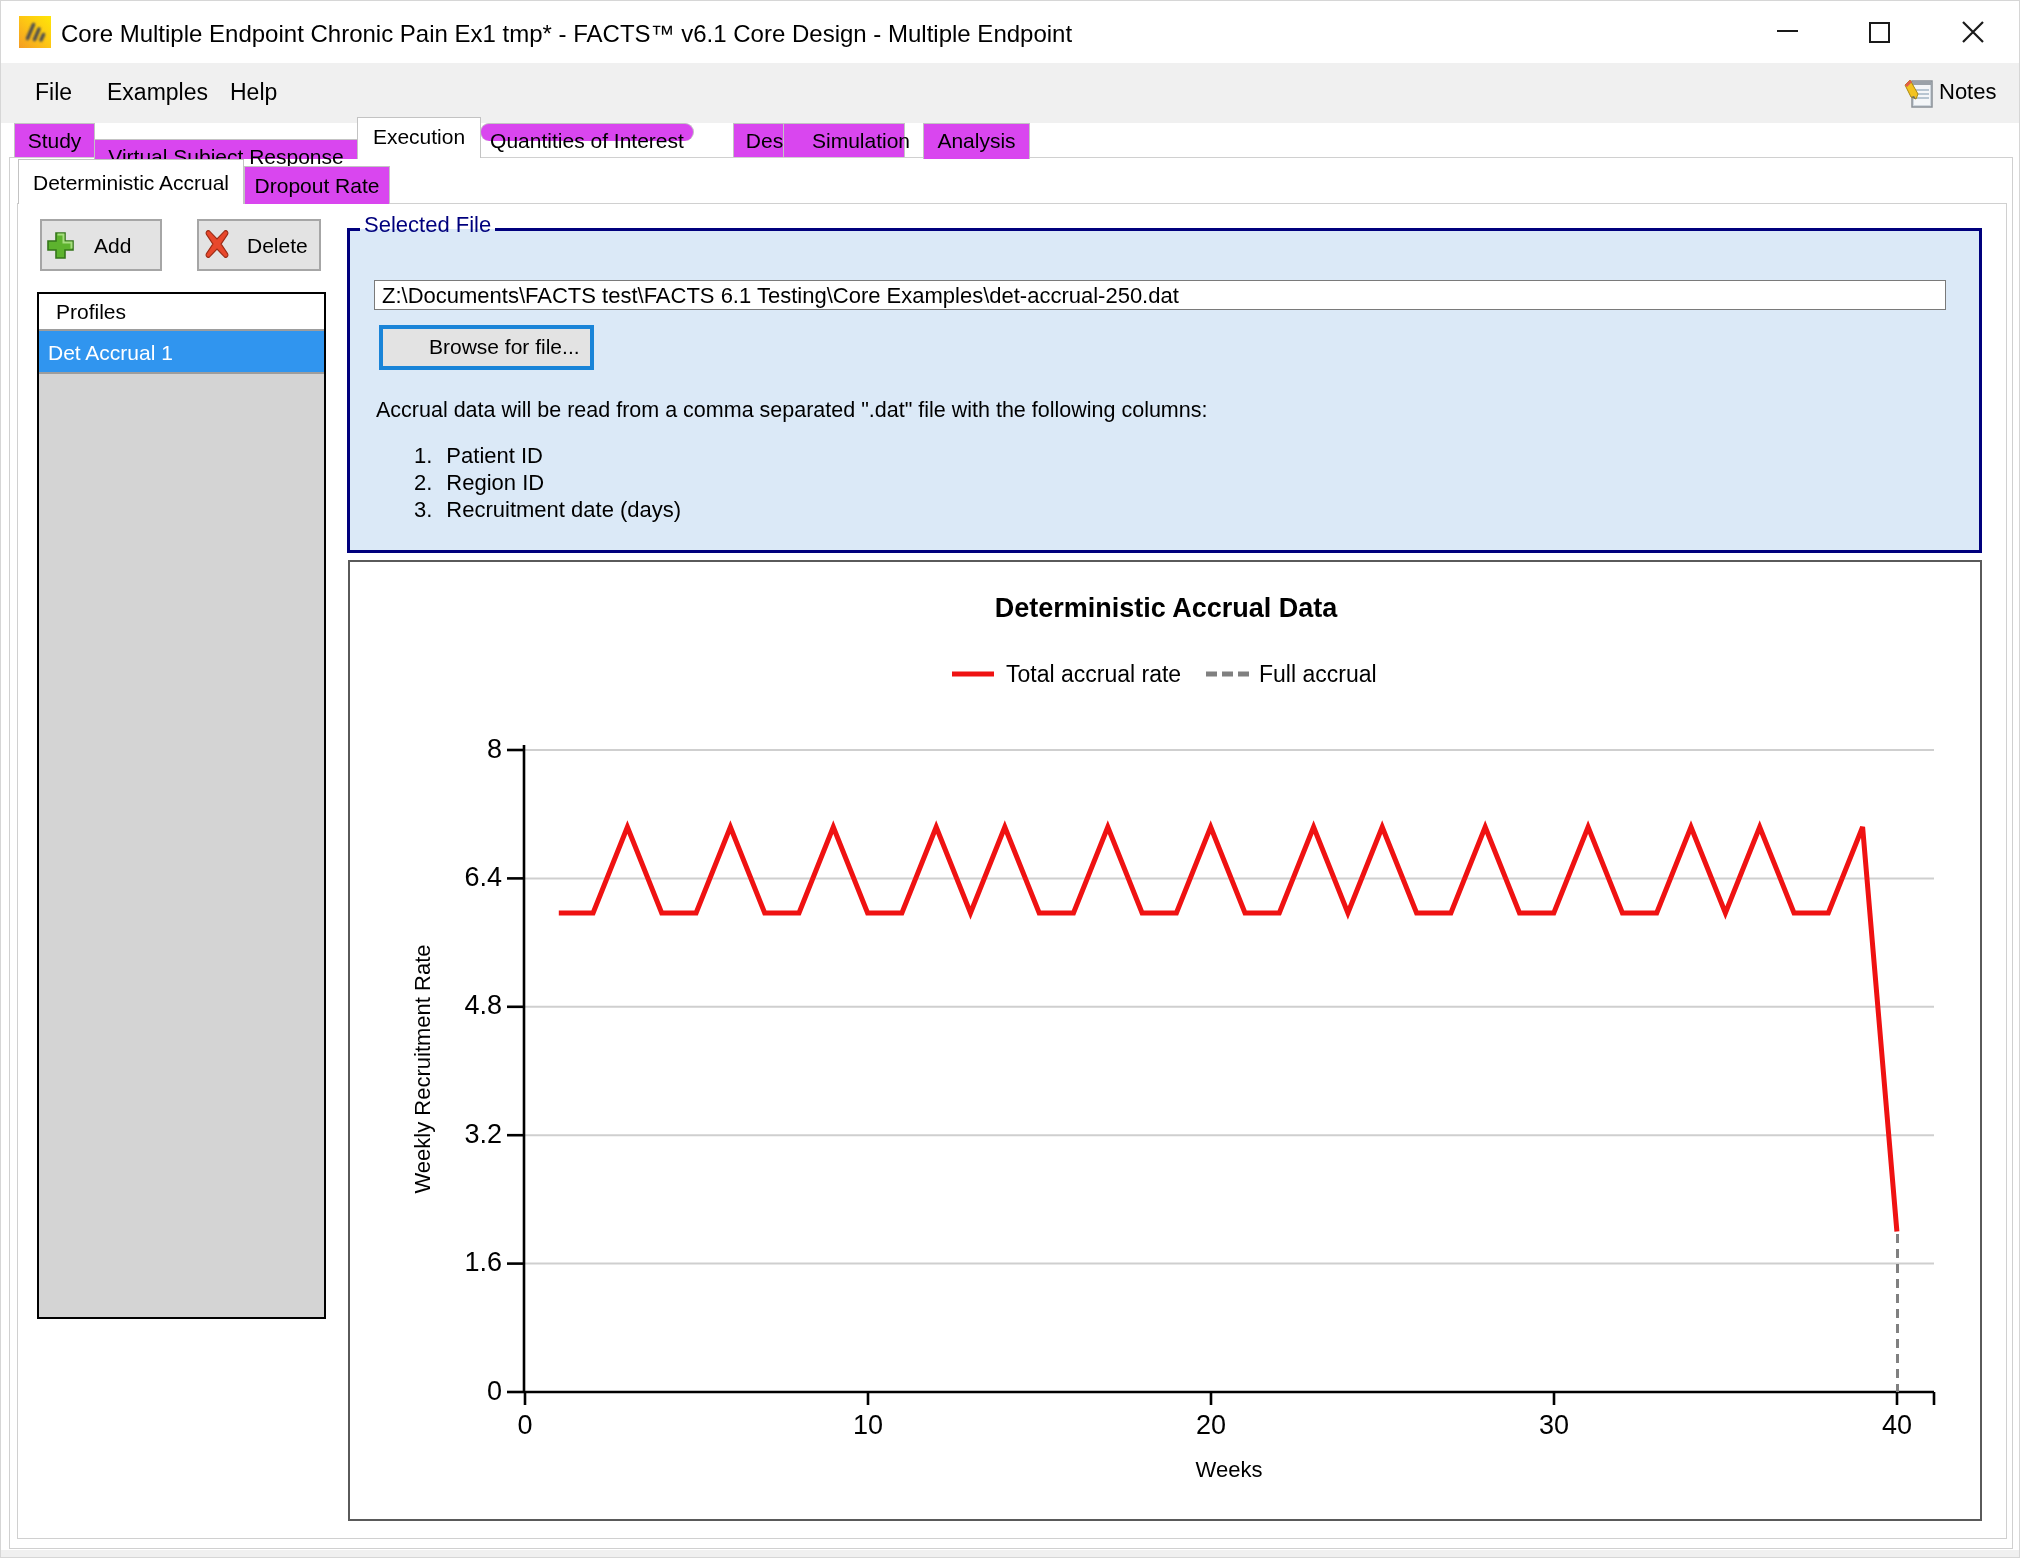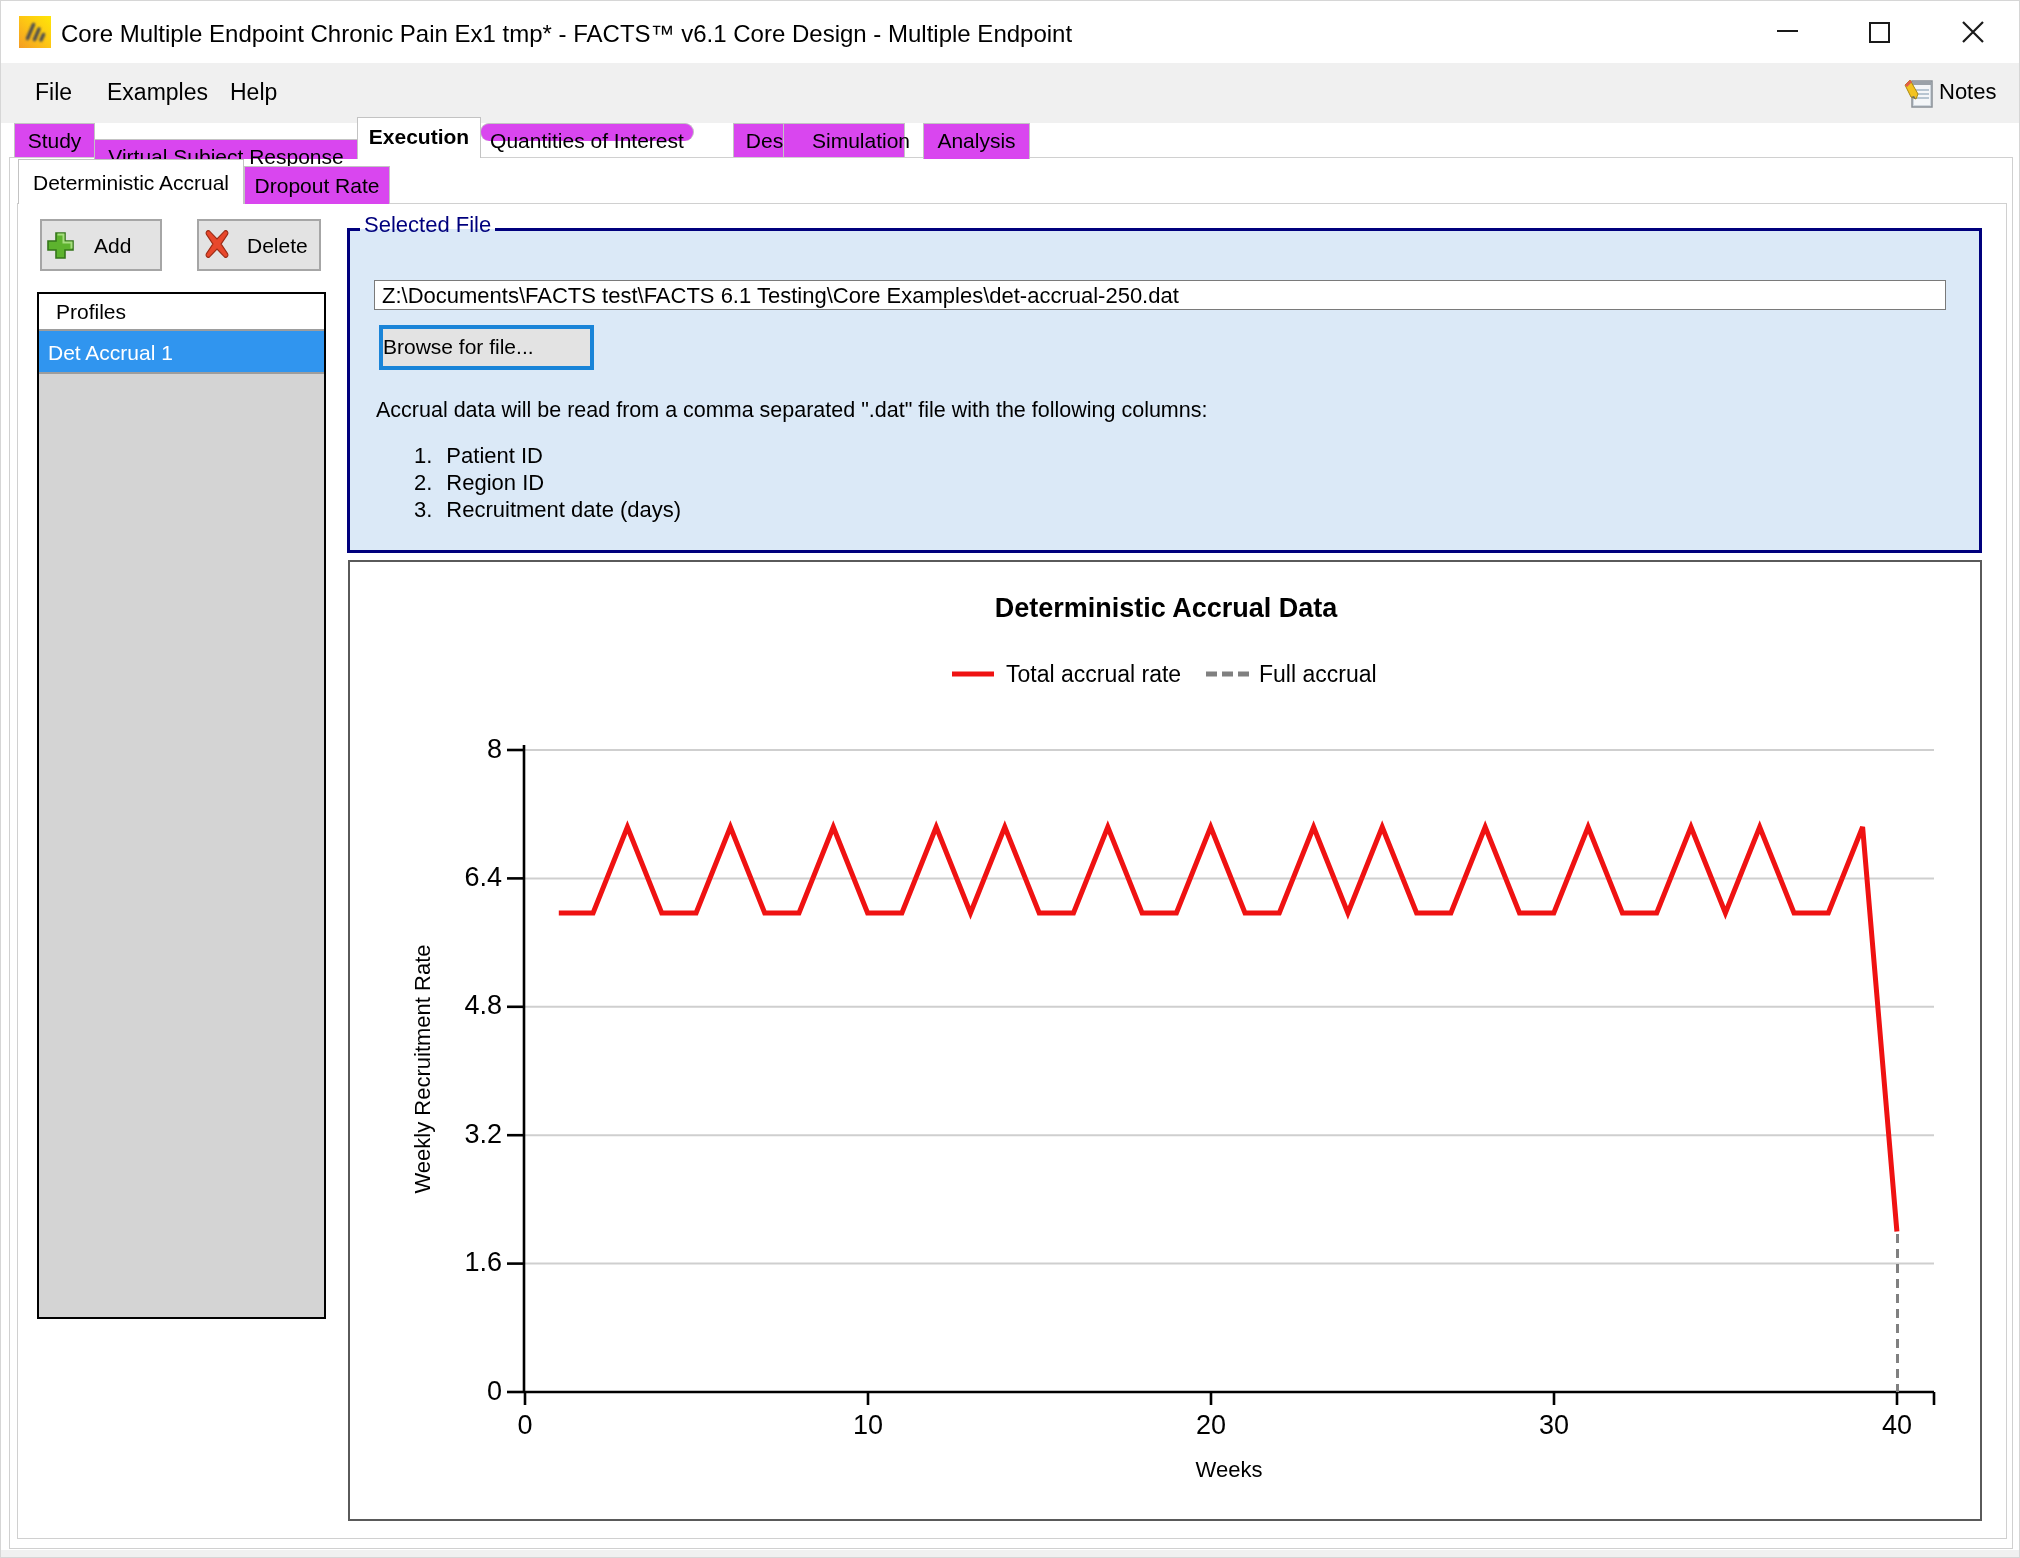--- a/index.html
+++ b/index.html
@@ -62,21 +62,21 @@
 <div class="abs" style="left:16px;top:202px;width:1990px;height:1336px;border:1px solid #d0d0d0;box-sizing:border-box;"></div>
 <div class="abs" style="left:0;top:1549px;width:2020px;height:9px;background:#f0f0f0;"></div>
 
 <div class="abs tab" style="left:13px;top:122px;width:81px;height:34px;line-height:34px;">Study</div>
 <div class="abs tab" style="left:93px;top:122px;width:264px;height:20px;line-height:34px;margin-top:16px;">Virtual Subject Response</div>
 <div class="abs tab" style="left:479px;top:122px;width:214px;height:18px;line-height:34px;border-radius:10px;">Quantities of Interest</div>
 <div class="abs tab" style="left:692px;top:122px;width:91px;height:34px;line-height:34px;margin-left:40px;">Design</div>
 <div class="abs tab" style="left:782px;top:122px;width:122px;height:34px;line-height:34px;padding-left:28px;">Simulation</div>
 <div class="abs tab" style="left:922px;top:122px;width:107px;height:36px;line-height:34px;">Analysis</div>
 
-<div class="abs tab" style="left:356px;top:116px;width:124px;height:41px;background:#ffffff;line-height:37px;font-weight:bold;">Execution</div>
+<div class="abs tab" style="left:356px;top:116px;width:124px;height:41px;background:#ffffff;line-height:37px;">Execution</div>
 
 <div class="abs tab" style="left:243px;top:165px;width:146px;height:38px;line-height:37px;">Dropout Rate</div>
 <div class="abs tab" style="left:17px;top:158px;width:226px;height:45px;background:#ffffff;line-height:45px;">Deterministic Accrual</div>
 
 <div class="abs" style="left:39px;top:218px;width:122px;height:52px;background:#e3e3e3;border:2px solid #a6a6a6;box-sizing:border-box;"></div>
 <svg class="abs" style="left:44px;top:229px;" width="31" height="31" viewBox="0 0 31 31">
   <path d="M11 3 h9 v8 h8 v9 h-8 v8 h-9 v-8 h-8 v-9 h8 z" fill="#5db32e" stroke="#35761b" stroke-width="1.6"></path>
   <path d="M12.5 4.5 h6 v8 h8 v6" fill="none" stroke="#a6dd7f" stroke-width="2"></path>
 </svg>
 <div class="abs" style="left:93px;top:233px;font-size:21px;">Add</div>
@@ -91,21 +91,21 @@
 <div class="abs" style="left:55px;top:299px;font-size:21px;">Profiles</div>
 <div class="abs" style="left:38px;top:328px;width:285px;height:2px;background:#9d9d9d;"></div>
 <div class="abs" style="left:38px;top:330px;width:285px;height:41px;background:#3095ef;"></div>
 <div class="abs" style="left:47px;top:340px;font-size:21px;color:#ffffff;">Det Accrual 1</div>
 <div class="abs" style="left:38px;top:371px;width:285px;height:2px;background:#9d9d9d;"></div>
 
 <div class="abs" style="left:346px;top:227px;width:1635px;height:325px;background:#dbe9f7;border:3px solid #00007d;box-sizing:border-box;"></div>
 <div class="abs" style="left:359px;top:211px;font-size:22px;color:#00007d;background:linear-gradient(#ffffff 17px,#dbe9f7 17px);padding:0 4px;">Selected File</div>
 <div class="abs" style="left:373px;top:279px;width:1572px;height:30px;background:#ffffff;border:1px solid #7a7a7a;box-sizing:border-box;"></div>
 <div class="abs" style="left:381px;top:282px;font-size:22px;">Z:\Documents\FACTS test\FACTS 6.1 Testing\Core Examples\det-accrual-250.dat</div>
-<div class="abs" style="left:378px;top:324px;width:215px;height:45px;background:#e3e3e3;border:4px solid #1984d8;box-sizing:border-box;font-size:21px;text-align:left;line-height:36px;">Browse for file...</div>
+<div class="abs" style="left:378px;top:324px;width:215px;height:45px;background:#e3e3e3;border:4px solid #1984d8;box-sizing:border-box;font-size:21px;text-align:left;padding-left:46px;line-height:36px;">Browse for file...</div>
 <div class="abs" style="left:375px;top:397px;font-size:21.5px;">Accrual data will be read from a comma separated ".dat" file with the following columns:</div>
 <div class="abs" style="left:413px;top:442px;font-size:22px;">1.<span style="display:inline-block;width:14px;"></span>Patient ID</div>
 <div class="abs" style="left:413px;top:469px;font-size:22px;">2.<span style="display:inline-block;width:14px;"></span>Region ID</div>
 <div class="abs" style="left:413px;top:496px;font-size:22px;">3.<span style="display:inline-block;width:14px;"></span>Recruitment date (days)</div>
 
 <svg class="abs" style="left:347px;top:559px;" width="1634" height="961" viewBox="0 0 1634 961">
   <rect x="1" y="1" width="1632" height="959" fill="#ffffff" stroke="#5a5a5a" stroke-width="2"></rect>
   <text x="818" y="57" font-size="27" font-weight="bold" text-anchor="middle" fill="#000">Deterministic Accrual Data</text>
   <line x1="604" y1="114" x2="646" y2="114" stroke="#ef1212" stroke-width="5"></line>
   <text x="658" y="122" font-size="23" fill="#000">Total accrual rate</text>

